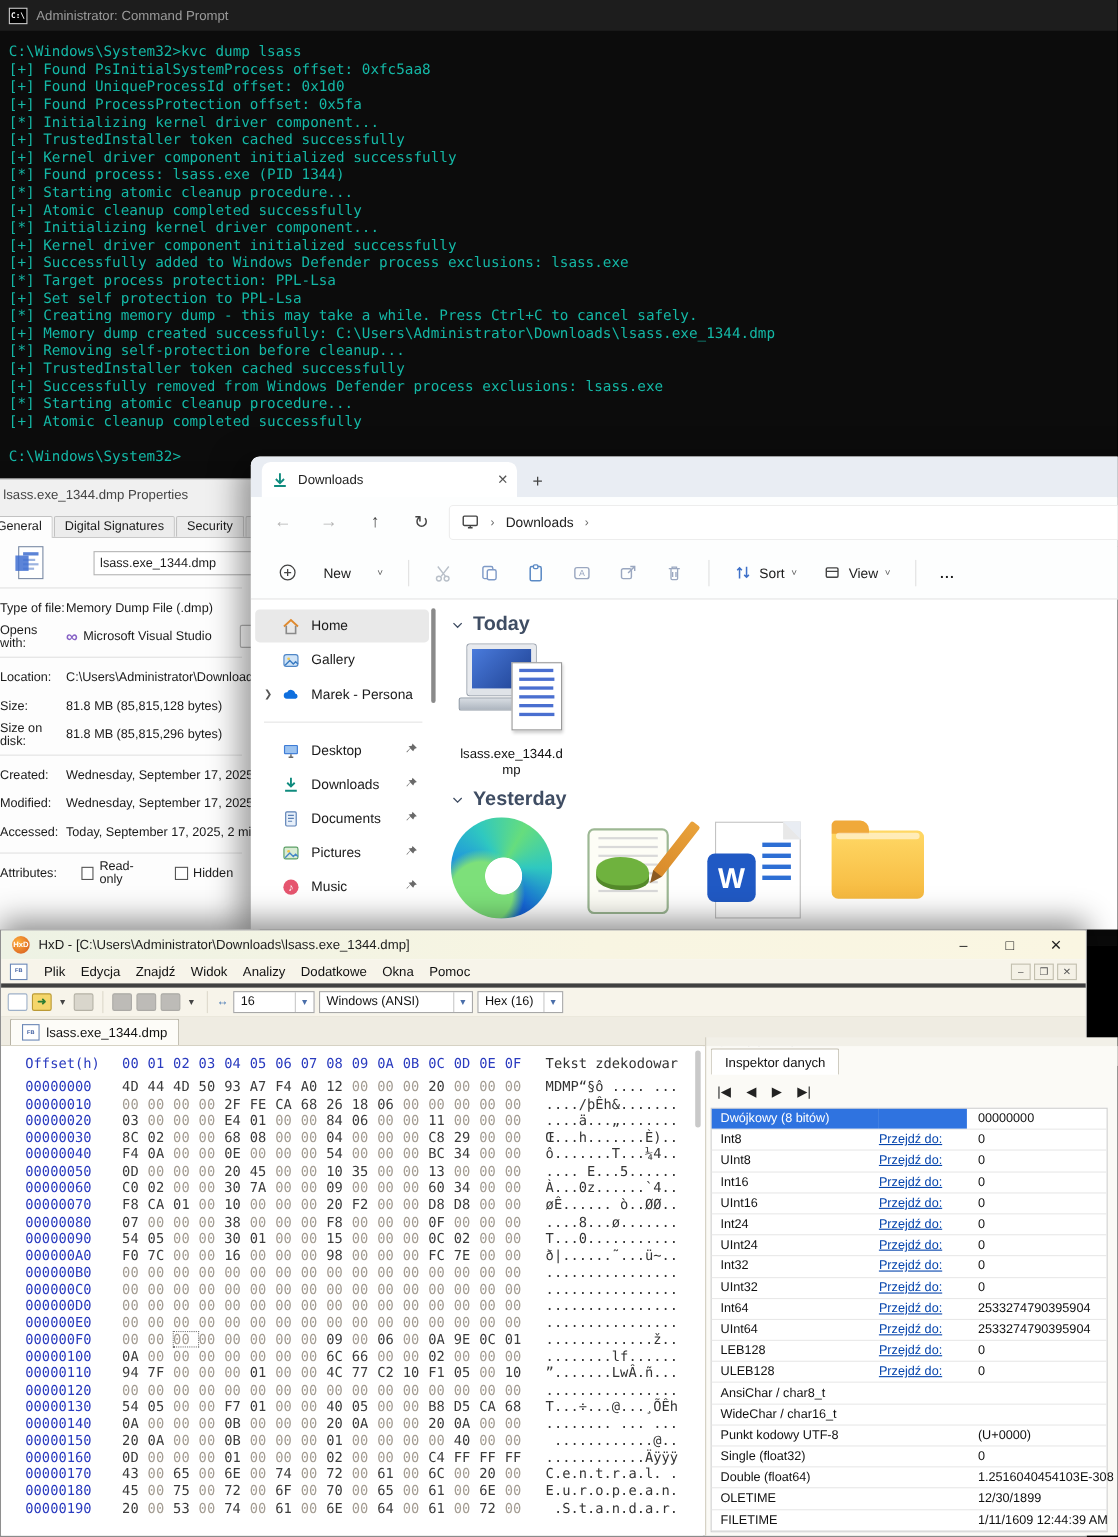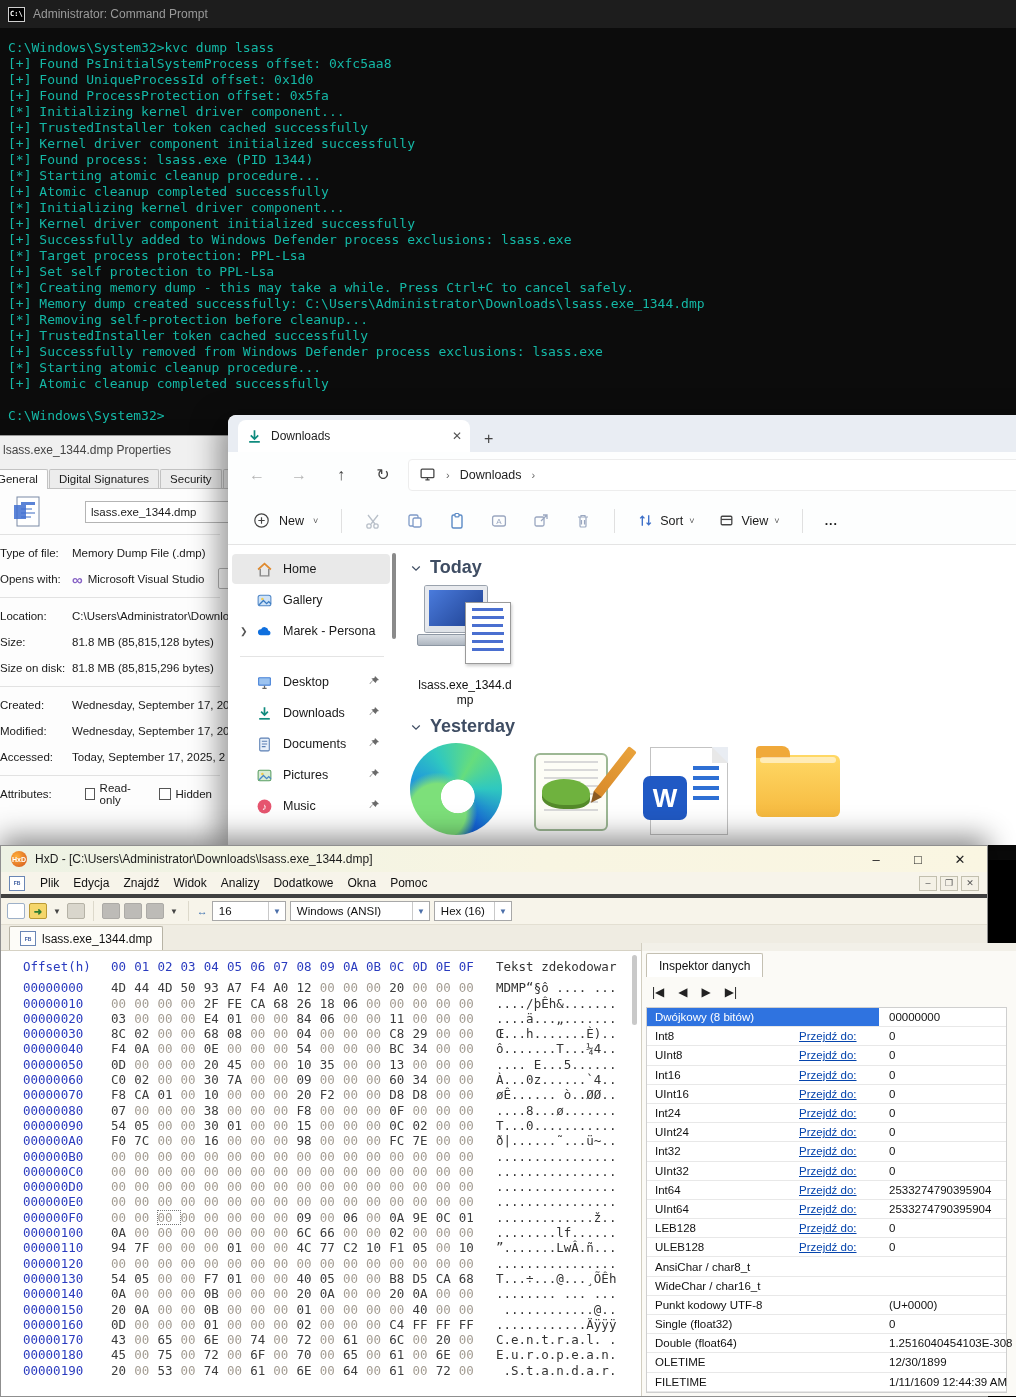--- a/index.html
+++ b/index.html
@@ -15,21 +15,21 @@
   .term { padding:12px 8px; font:13px/16px "DejaVu Sans Mono","Liberation Mono",monospace; color:#14b8a6; white-space:pre; }
 
   
   #props { left:-20px; top:435px; width:256px; height:430px; background:#f0f0f0; border:1px solid #9a9a9a; box-shadow:0 6px 18px rgba(0,0,0,.35); }
   .prop-title { height:28px; display:flex; align-items:center; padding-left:22px; font-size:12px; color:#444; background:#f0f0f0; }
   .prop-tabs { display:flex; padding-left:6px; align-items:flex-end; height:24px; }
   .prop-tab { font-size:11.5px; color:#1a1a1a; padding:3px 9px; border:1px solid #c2c2c2; border-bottom:none; background:#ececec; white-space:nowrap; margin-right:1px; border-radius:2px 2px 0 0; }
   .prop-tab.sel { background:#fdfdfd; position:relative; top:1px; padding-bottom:4px; }
   .prop-body { background:#fdfdfd; border:1px solid #c2c2c2; margin:0 4px 4px 4px; height:368px; padding-top:6px; overflow:hidden; }
   .prop-row { min-height:26px; display:flex; align-items:center; padding-left:14px; font-size:11.5px; color:#1a1a1a; position:relative; }
-  .prop-label { width:72px; flex:none; }
+  .prop-label { width:60px; flex:none; }
   .prop-value { white-space:nowrap; }
   .prop-sep { border-top:1px solid #e2e2e2; margin:5px 10px; }
   .fname-row { height:34px; display:flex; align-items:center; }
   .fname-box { margin-left:85px; width:150px; height:22px; border:1px solid #b4b4b4; background:#fff; font-size:11.5px; display:flex; align-items:center; padding-left:5px; }
   .doc-ico { position:absolute; left:26px; top:0; }
   .vs-ico { color:#8661c5; font-weight:bold; font-size:15px; margin-right:5px; }
   .change-btn { position:absolute; left:232px; top:2px; width:54px; height:21px; background:#fff; border:1px solid #b4b4b4; border-radius:2px; }
   .chk { display:flex; align-items:center; gap:5px; margin-right:18px; }
   .chk .box { width:12px; height:12px; border:1px solid #555; background:#fff; }
 
@@ -38,21 +38,21 @@
   .tabstrip { height:37px; background:#e9edf3; display:flex; align-items:flex-end; border-top-left-radius:8px; }
   .etab { width:232px; height:32px; background:#fff; border-radius:8px 8px 0 0; margin-left:10px; display:flex; align-items:center; padding:0 8px; gap:8px; font-size:12px; color:#222; }
   .etab .close { margin-left:auto; color:#555; font-size:12px; }
   .newtab { font-size:16px; color:#444; margin-left:14px; padding-bottom:4px; }
   .addrbar { height:45px; background:#fdfefe; display:flex; align-items:center; gap:8px; padding-left:12px; }
   .navbtn { width:34px; height:30px; display:flex; align-items:center; justify-content:center; font-size:16px; color:#454545; }
   .navbtn.dis { color:#b5b5b5; }
   .crumb { flex:1; height:32px; margin-right:8px; border:1px solid #ededed; background:#fff; border-radius:4px; display:flex; align-items:center; gap:10px; padding-left:10px; font-size:12.5px; color:#222; }
   .crumb .sep { color:#666; font-size:11px; }
   .cmdbar { height:48px; background:#fdfefe; border-bottom:1px solid #e4e4e4; display:flex; align-items:center; padding-left:14px; gap:4px; }
-  .newbtn { display:flex; align-items:center; gap:9px; font-size:12.5px; color:#1b1b1b; padding:7px 11px; }
+  .newbtn { display:flex; align-items:center; gap:24px; font-size:12.5px; color:#1b1b1b; padding:7px 11px; }
   .tb-sep { width:1px; height:24px; background:#e0e0e0; margin:0 8px; }
   .tbico { width:38px; height:34px; display:flex; align-items:center; justify-content:center; }
   .tb-lab { display:flex; align-items:center; gap:6px; font-size:12.5px; color:#1b1b1b; padding:7px 10px; }
   .chev { font-size:9px; color:#555; }
   .ebody { display:flex; height:300px; }
   .sidebar { width:168px; padding-top:8px; position:relative; }
   .side-item { height:30px; display:flex; align-items:center; gap:10px; padding-left:24px; font-size:12.5px; color:#191919; border-radius:4px; margin:1px 6px 1px 4px; position:relative; }
   .side-item.sel { background:#e9e9e9; }
   .side-item .exp { position:absolute; left:8px; font-size:9px; color:#555; }
   .side-item .pin { position:absolute; right:10px; }

